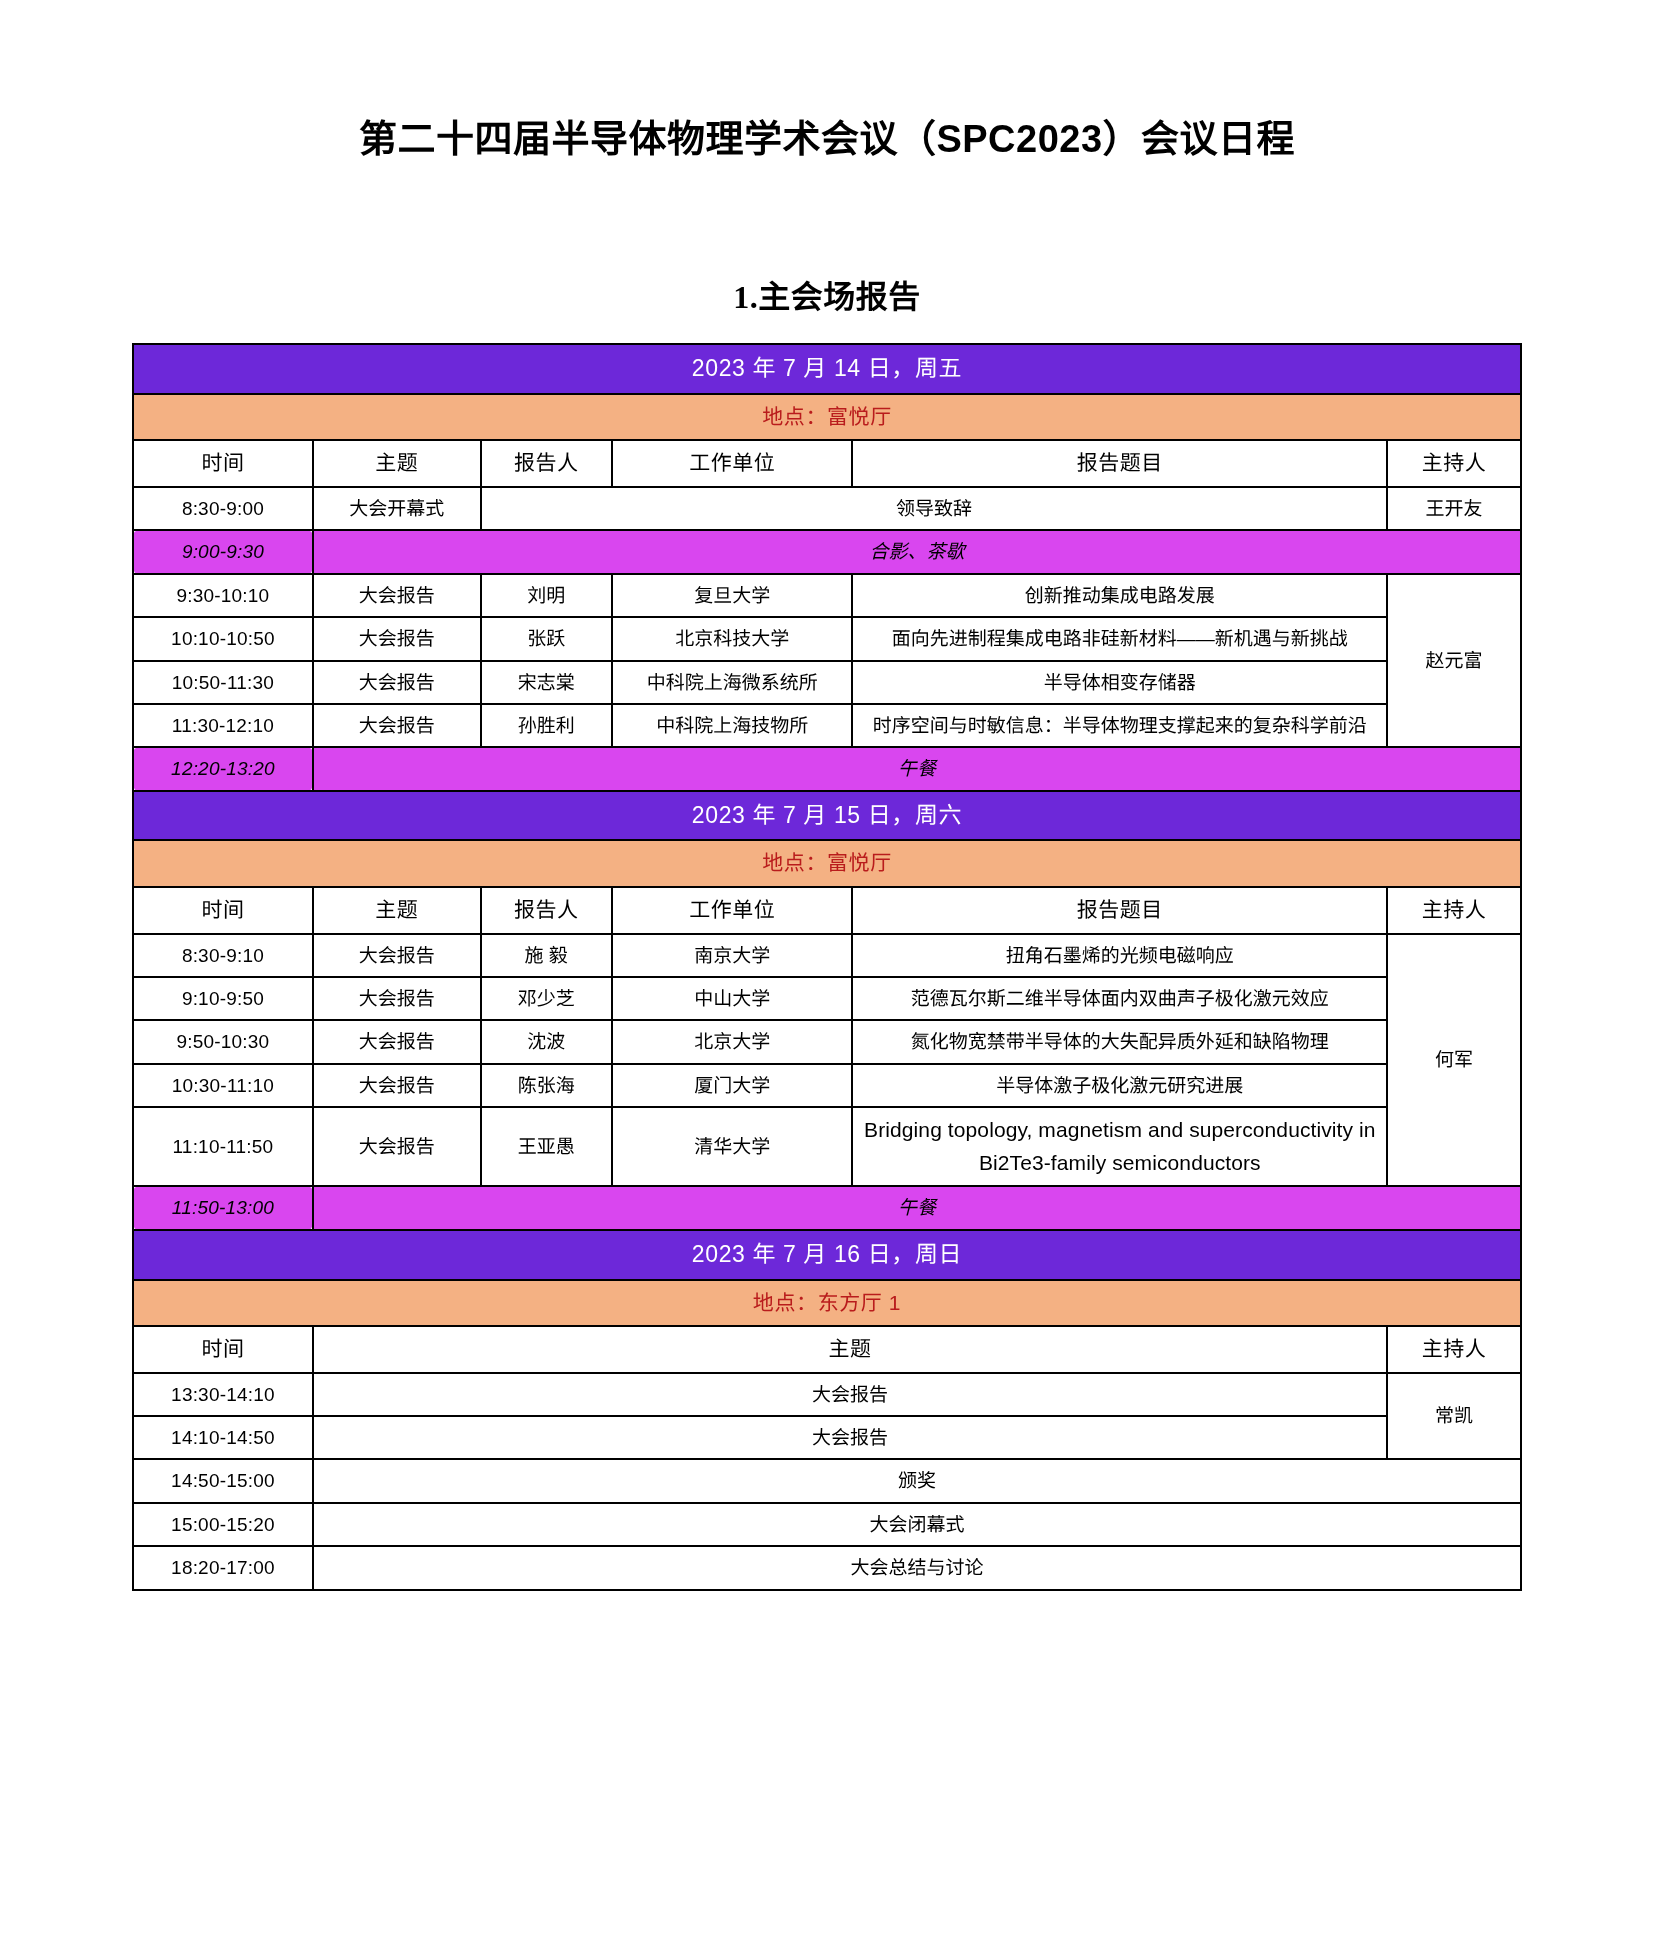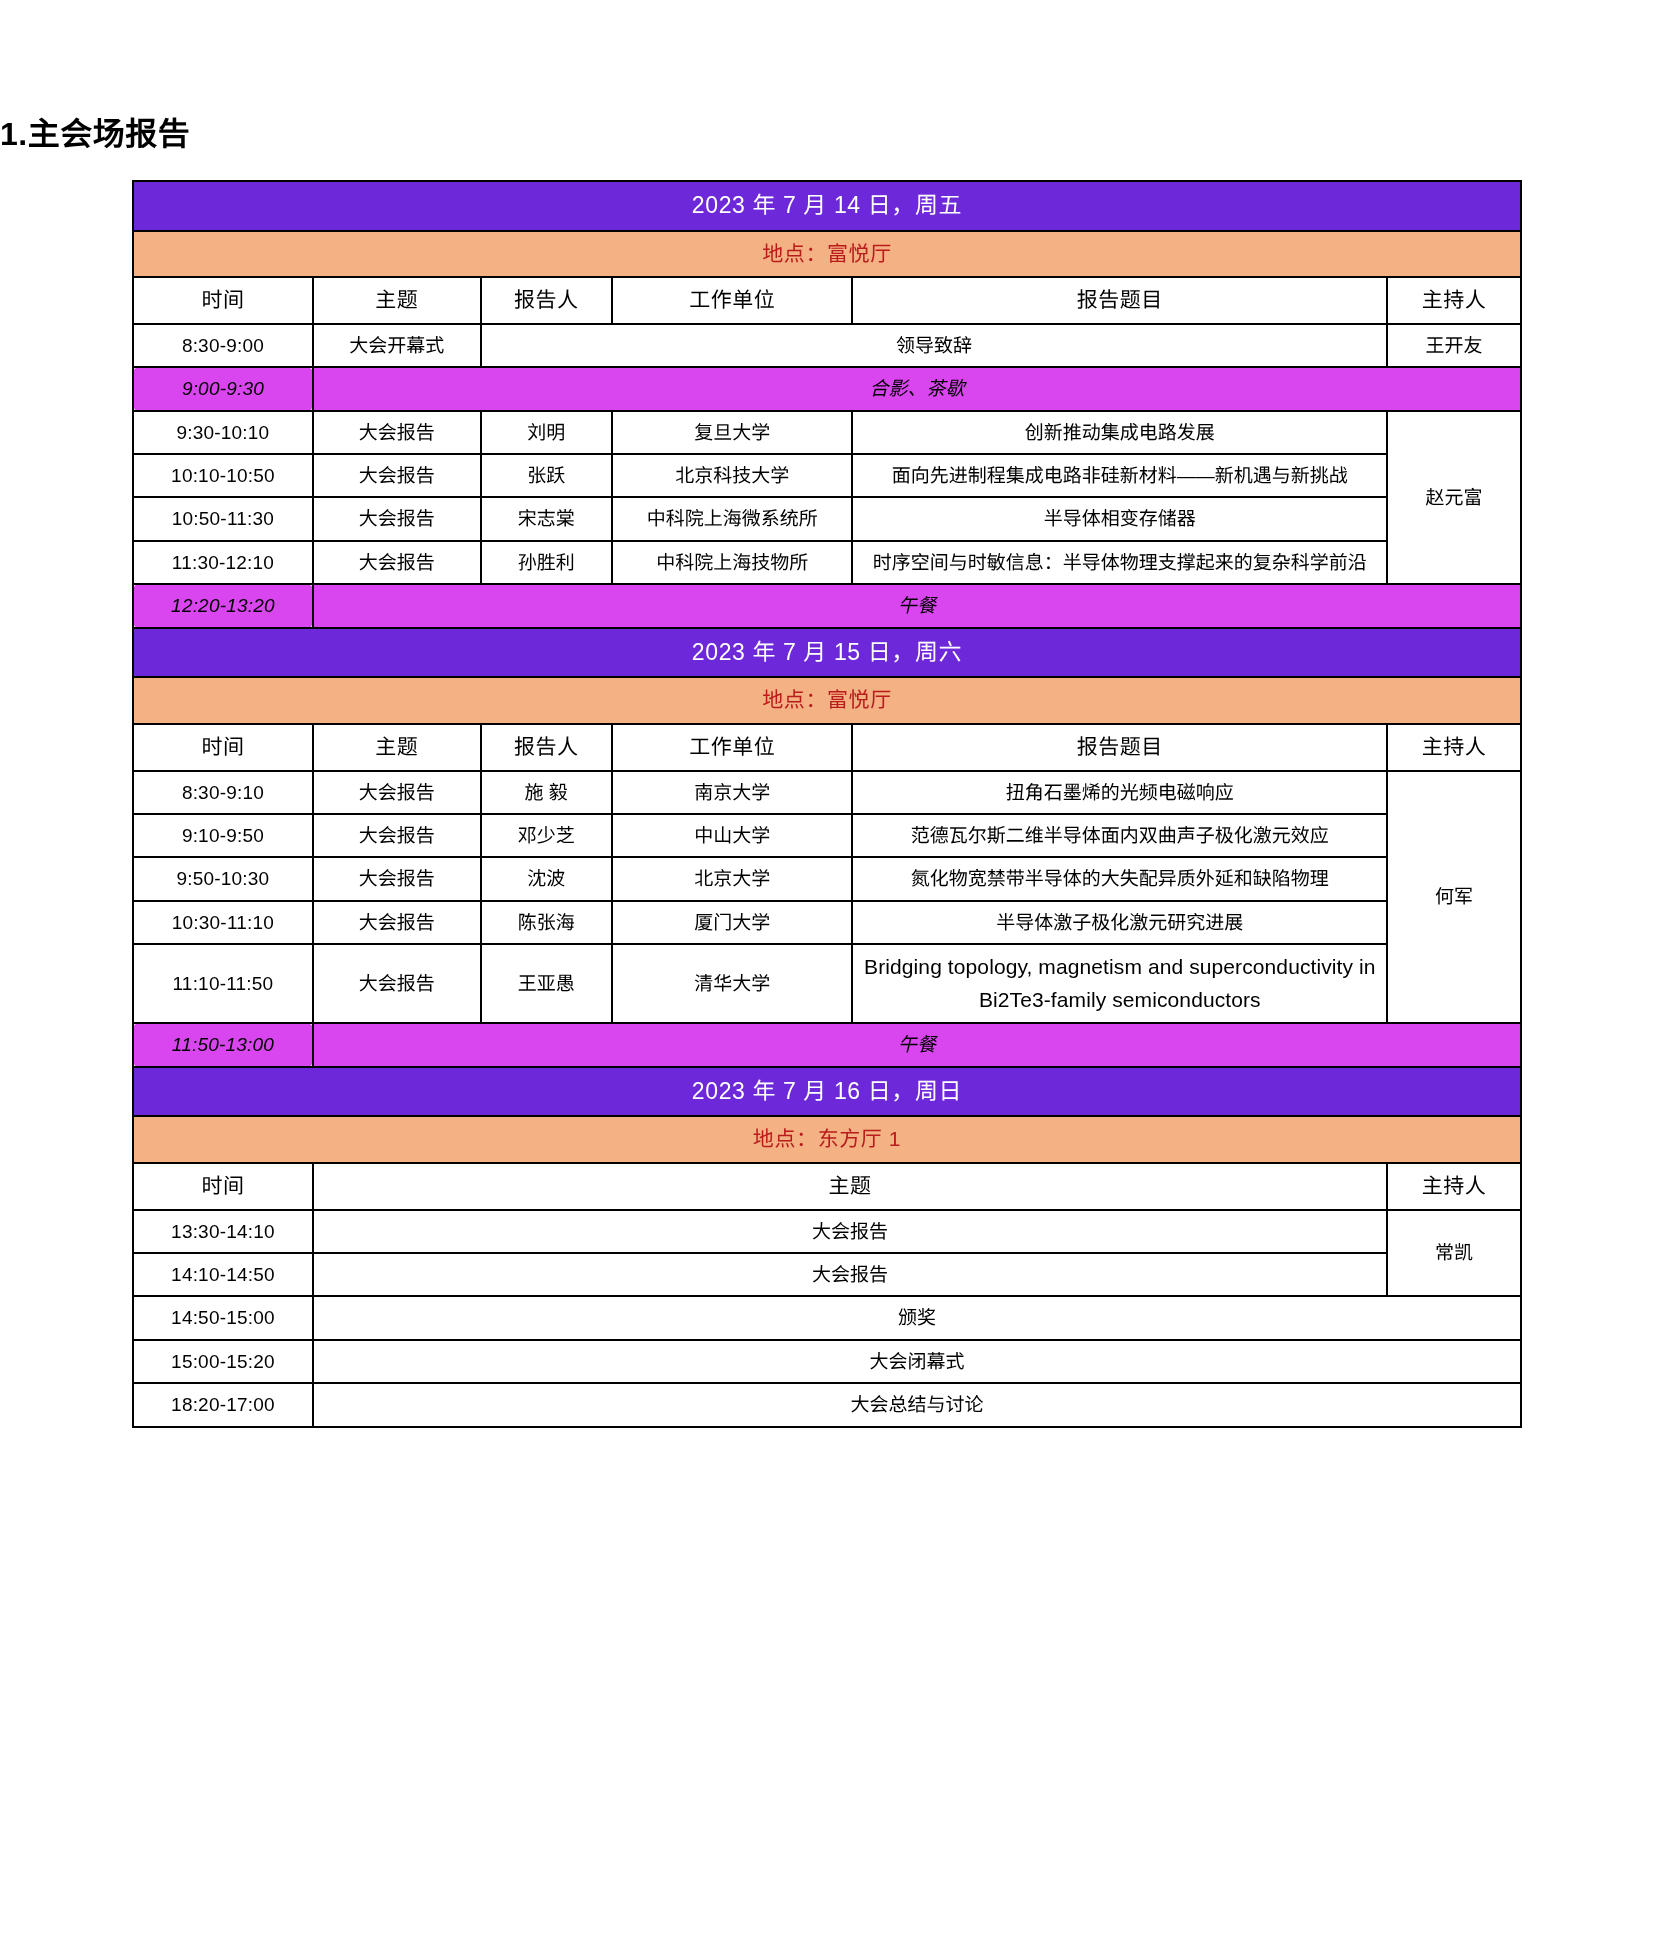--- a/index.html
+++ b/index.html
@@ -28,26 +28,27 @@
     text-align: center;
     font-size: 38px;
     font-weight: bold;
     letter-spacing: 0.5px;
     padding-top: 92px;
     line-height: 1.2;
     color: #000;
   }
 
   .section-title {
-    text-align: left;
+    text-align: center;
     font-size: 32px;
     font-weight: bold;
     margin-top: 108px;
     margin-bottom: 26px;
     letter-spacing: 0.5px;
+    font-family: Liberation Serif, serif;
   }
 
   
   .sched-wrap {
     width: 1654px;
     display: flex;
     justify-content: center;
   }
   table.sched {
     border-collapse: collapse;
@@ -108,20 +109,21 @@
     letter-spacing: 0.1px;
   }
   .tall { padding-top: 14px; padding-bottom: 14px; }
   .time-cell { font-size: 19px; letter-spacing: 0.2px; border-radius: 6px; }
 </style>
 </head>
 <body>
 
 <div class="page">
 
+  <h1 class="doc-title">第二十四届半导体物理学术会议（SPC2023）会议日程</h1>
 
   <h2 class="section-title">1.主会场报告</h2>
 
   <div class="sched-wrap">
     <table class="sched">
       <colgroup>
         <col class="c-time">
           <col class="c-topic">
           <col class="c-spk">
         <col class="c-org">

